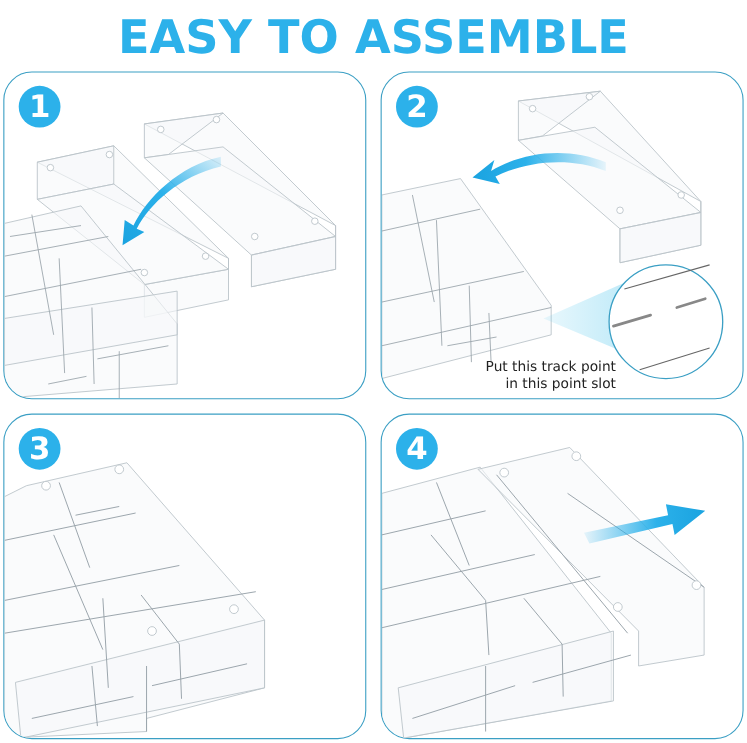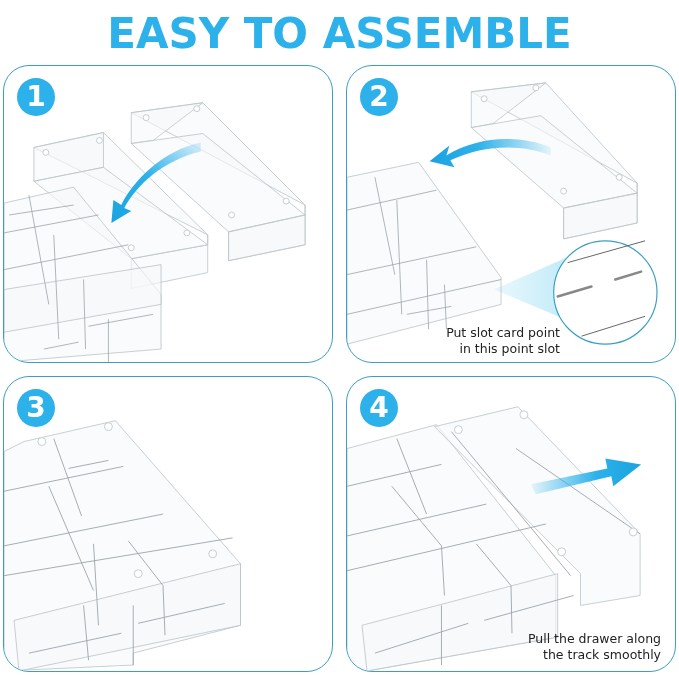--- a/index.html
+++ b/index.html
@@ -132,21 +132,21 @@
       <line x1="212" y1="232" x2="246" y2="222"></line>
       <line x1="270" y1="215" x2="296" y2="207"></line>
     </g>
     <g stroke="#666" stroke-width="1">
       <line x1="222" y1="198" x2="300" y2="176"></line>
       <line x1="236" y1="272" x2="300" y2="252"></line>
     </g>
     <path d="M205,82 C170,68 130,72 100,90 L103,80 L83,96 L108,102 L104,95 C130,82 170,76 205,90 Z" fill="url(#arr2)"></path>
   </svg>
   <div class="caption">
-    <div>Put slot card point</div>
+    <div>Put this track point</div>
     <div>in this point slot</div>
   </div>
 </div>
 
 <div class="panel" id="p3">
   <div class="badge">3</div>
   <svg class="illus" viewBox="0 0 330 296">
     <g fill="#f7f9fa" fill-opacity="0.6" stroke="#b9c2c8" stroke-width="0.8">
       <polygon points="20,65 112,44 238,188 238,250 130,278 130,290 0,296 0,75"></polygon>
       <polygon points="10,245 238,188 238,250 15,296"></polygon>
@@ -206,17 +206,13 @@
       <line x1="170" y1="72" x2="295" y2="158"></line>
     </g>
     <g fill="#fff" stroke="#b9c2c8" stroke-width="0.8">
       <circle cx="112" cy="53" r="4"></circle>
         <circle cx="178" cy="38" r="4"></circle>
       <circle cx="288" cy="156" r="4"></circle>
         <circle cx="216" cy="176" r="4"></circle>
     </g>
     <path d="M185,108 L262,92 L260,82 L296,88 L268,110 L266,100 L190,118 Z" fill="url(#arr4)"></path>
   </svg>
-  <div class="caption">
-    <div>Pull the drawer along</div>
-    <div>the track smoothly</div>
-  </div>
 </div>
 
 </body></html>

